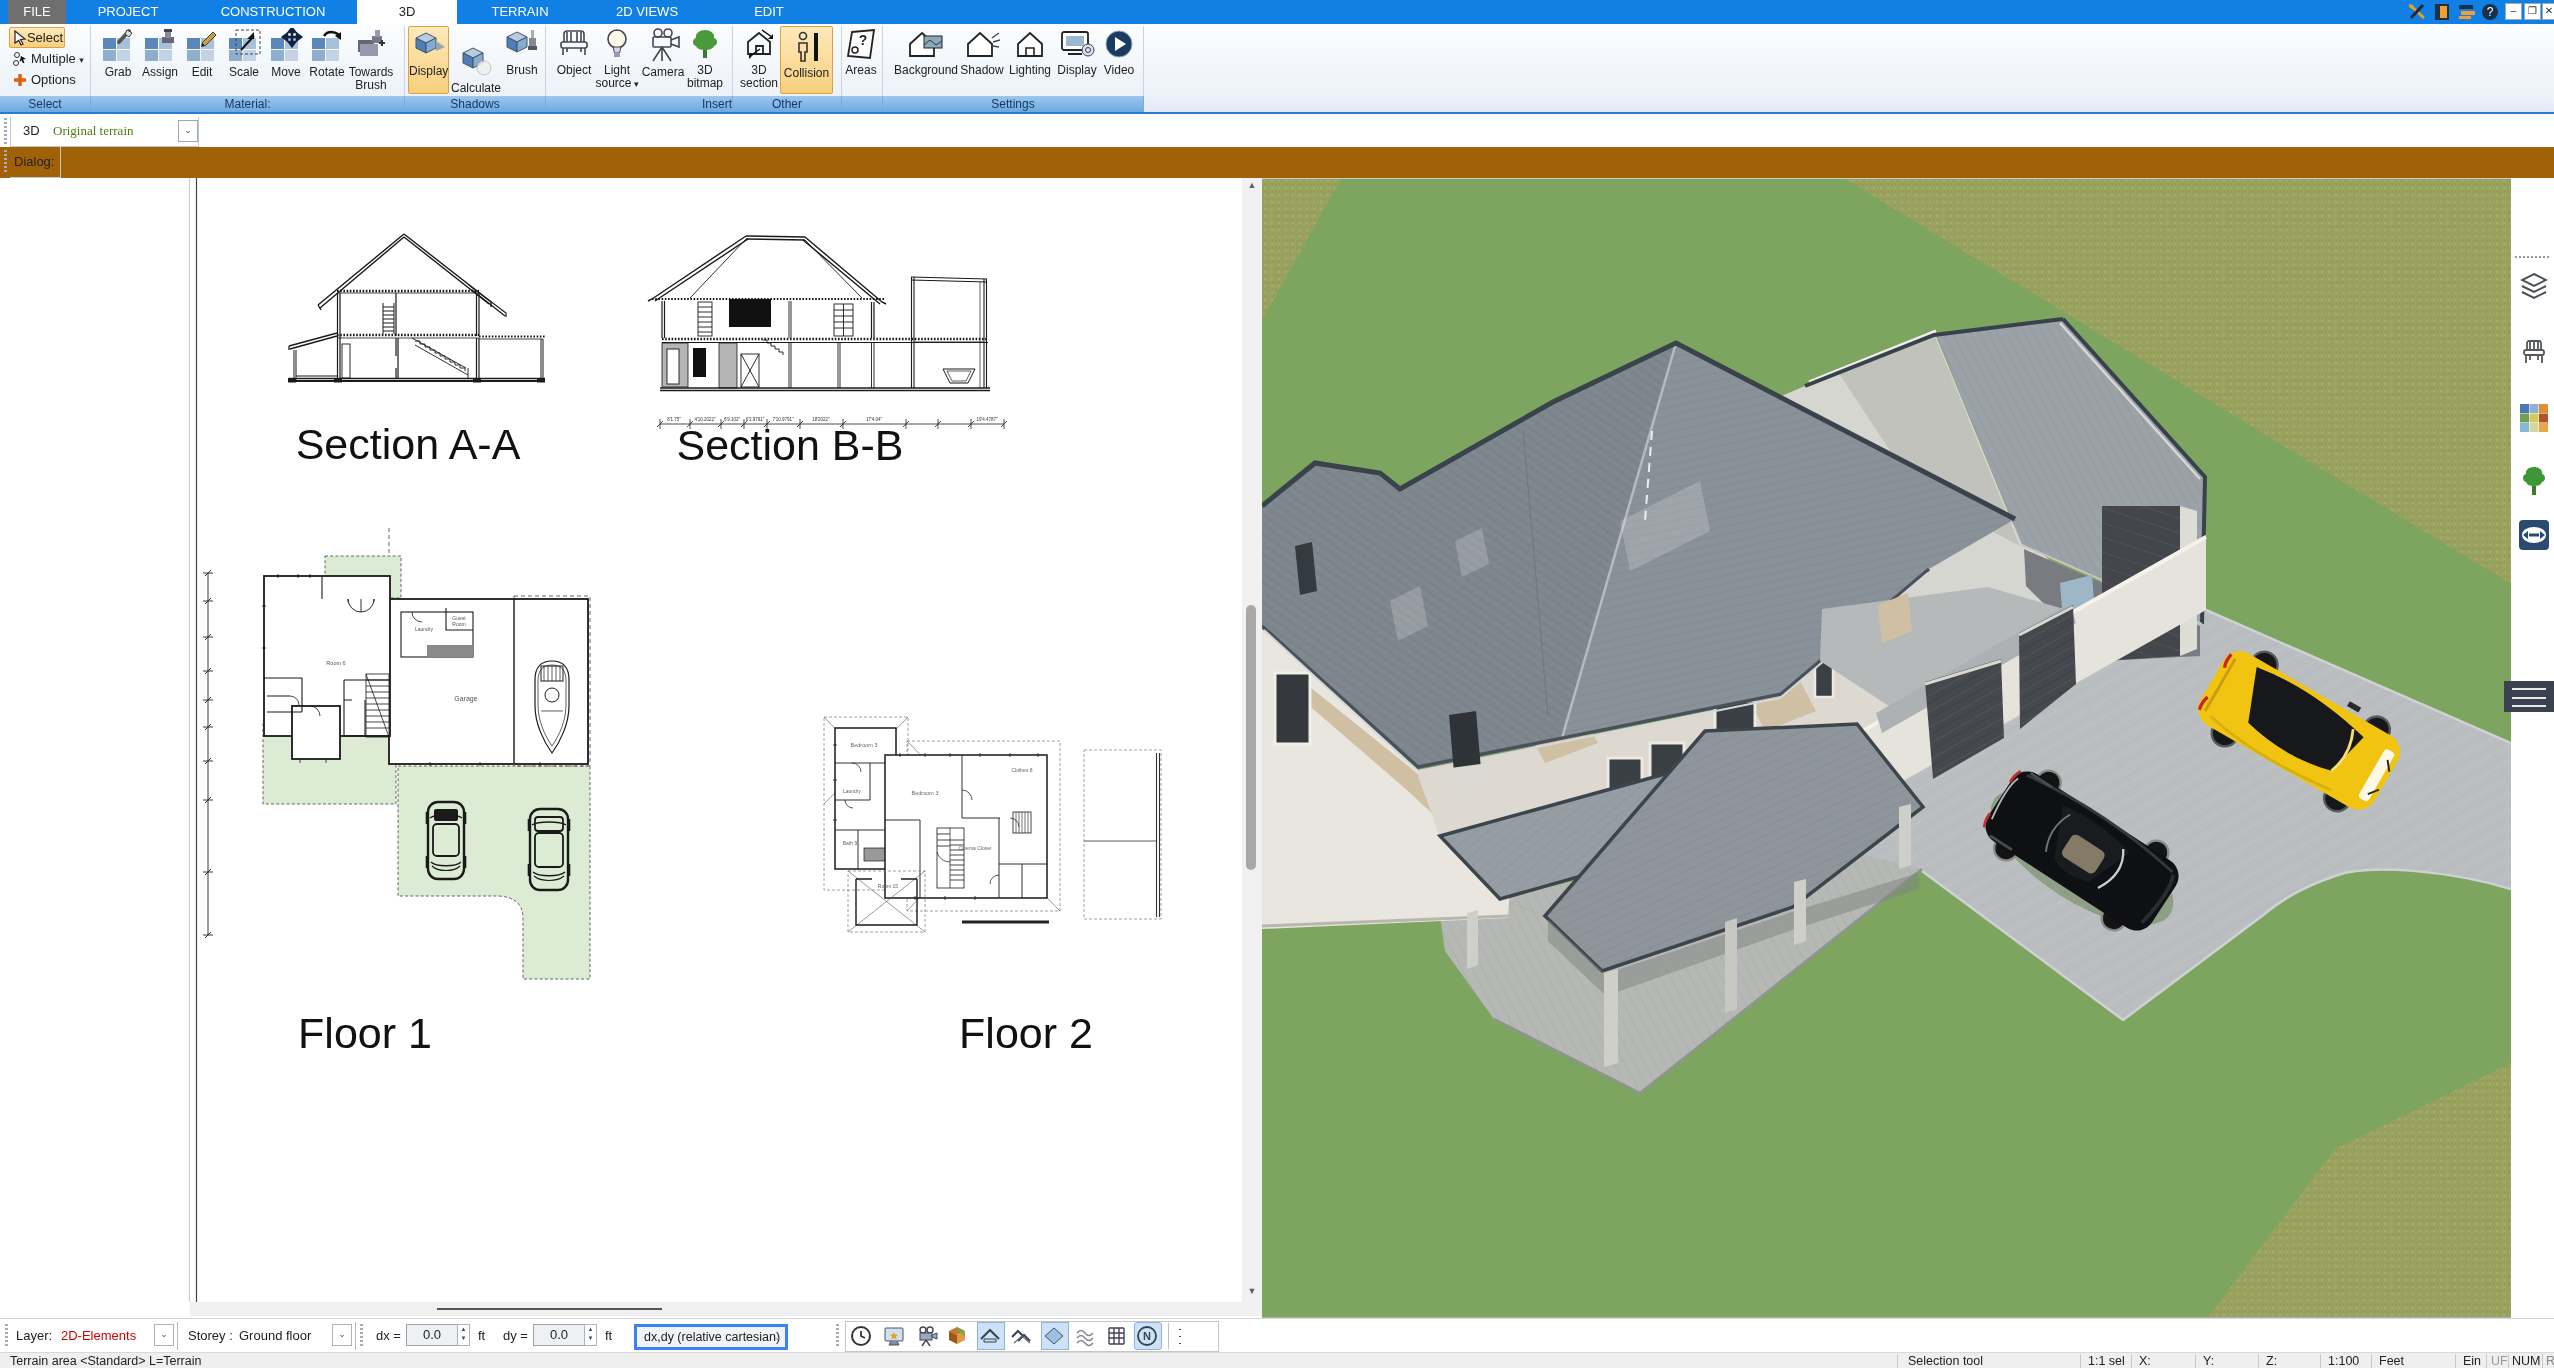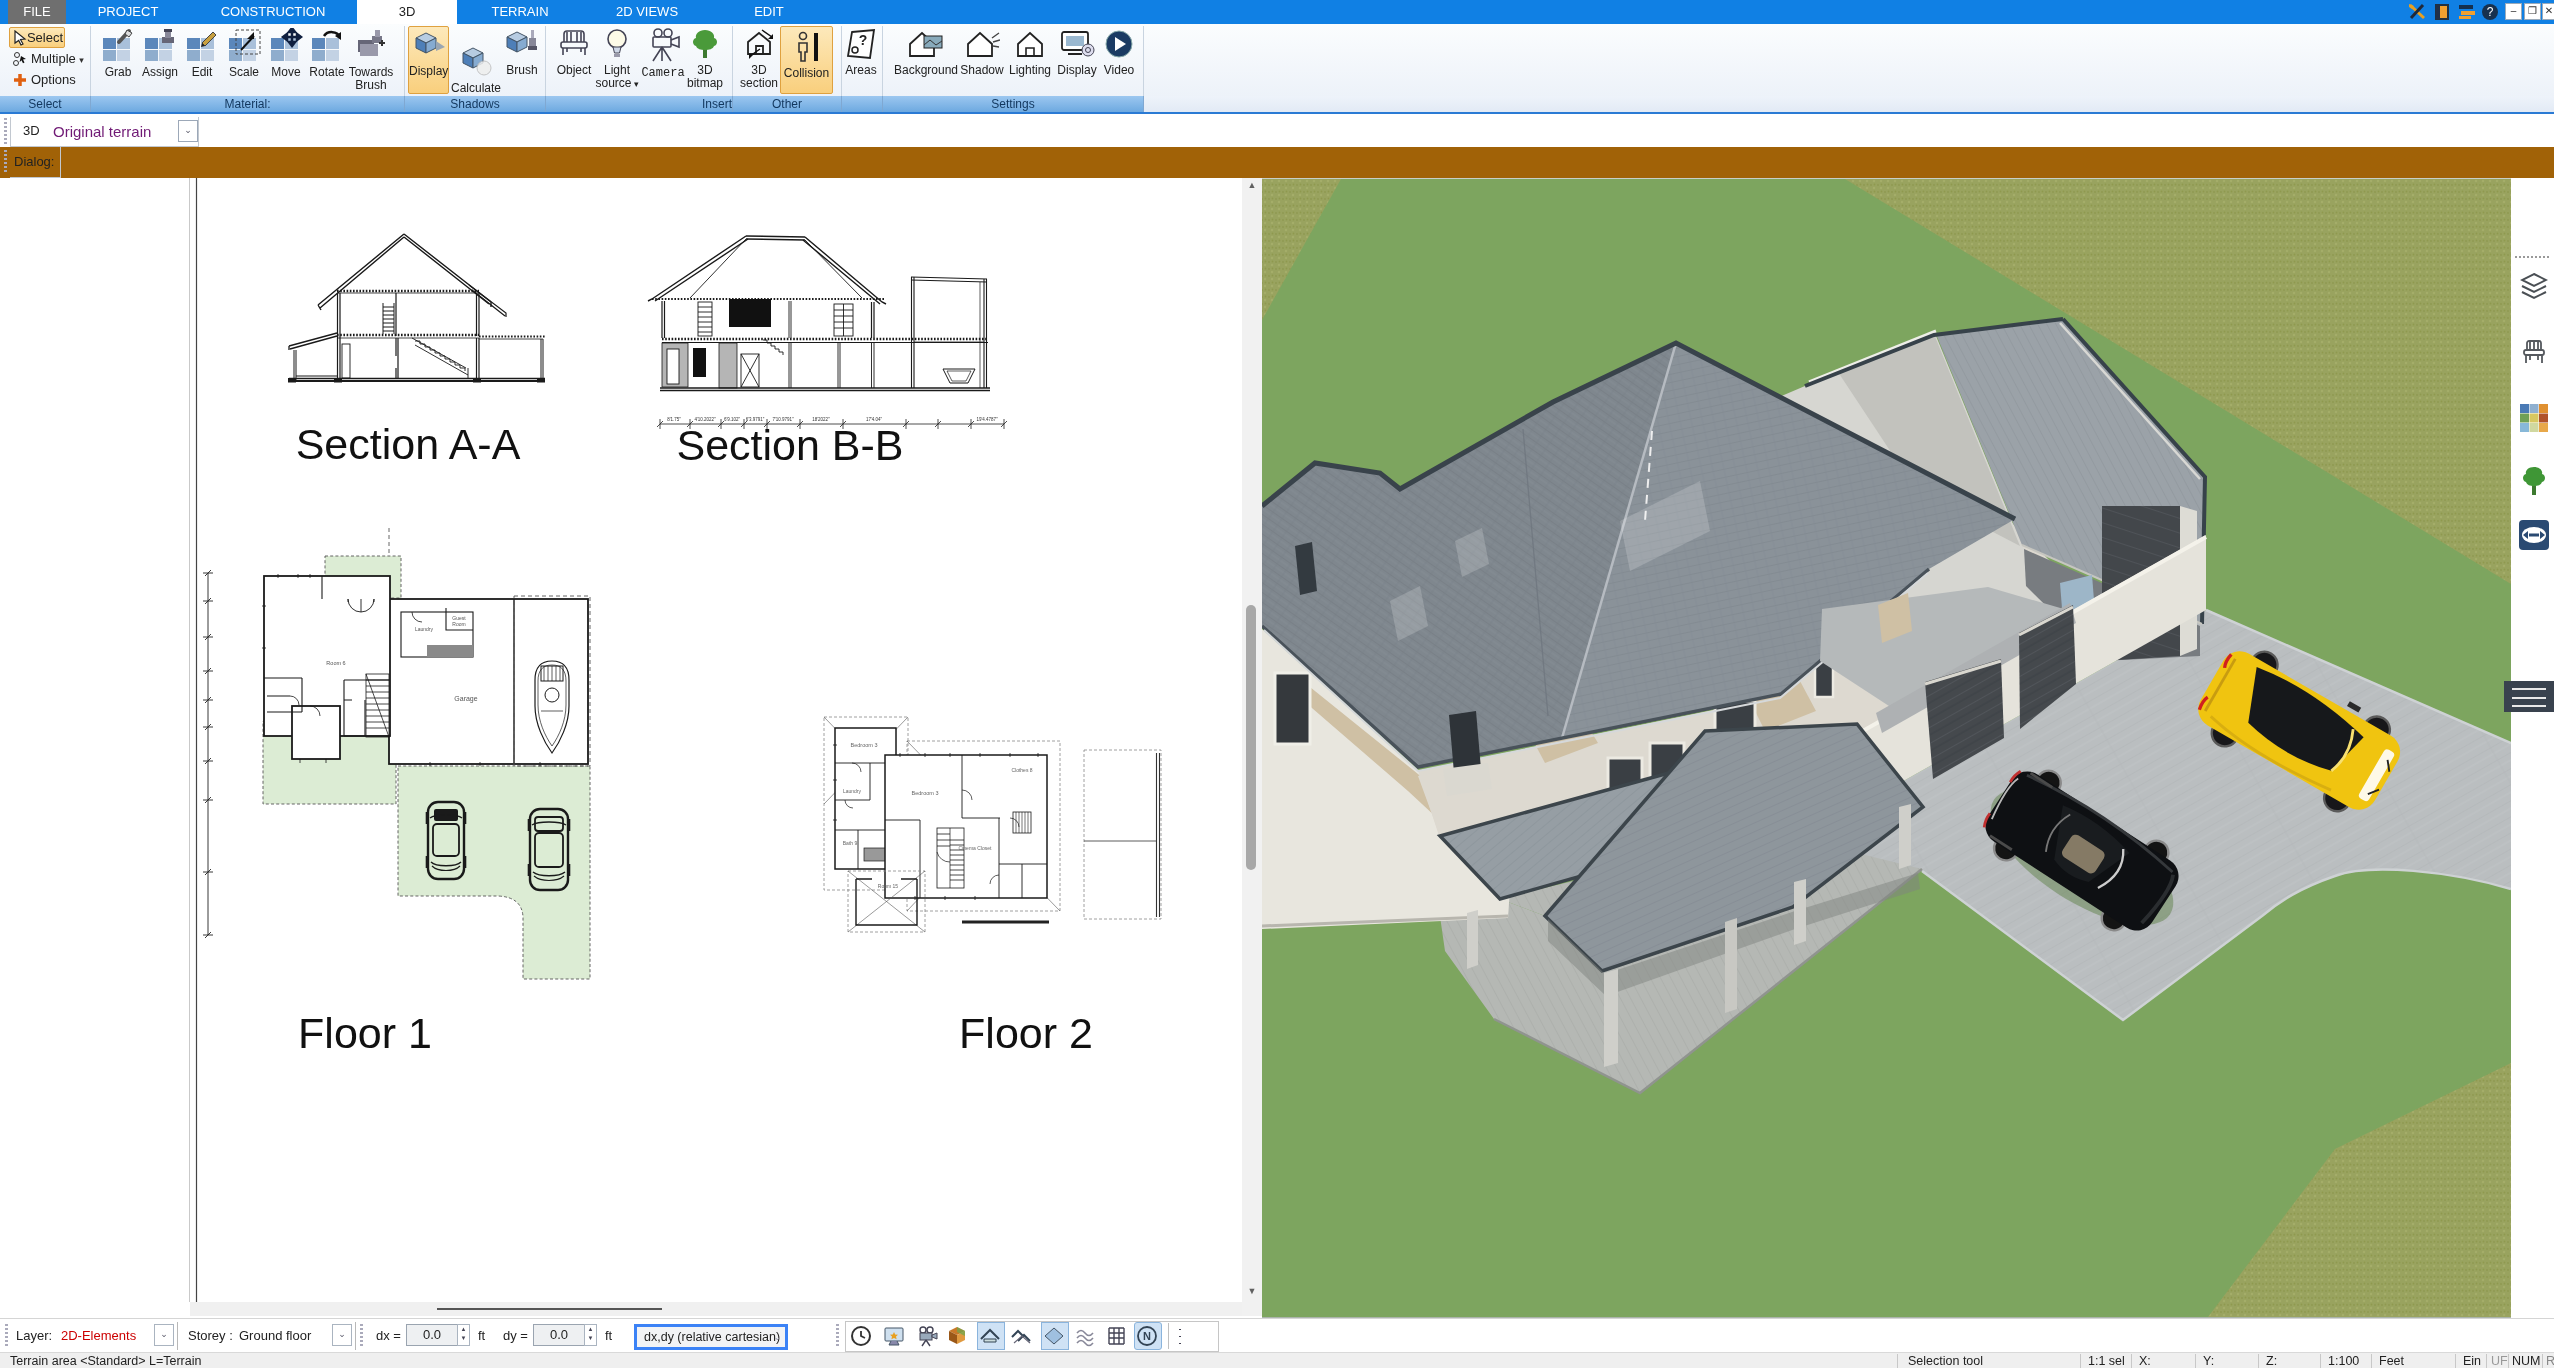--- a/index.html
+++ b/index.html
@@ -234,21 +234,21 @@
 <div class="lbl">Object</div></div>
 
 <div class="rbtn" style="left:593px;top:4px;width:48px;">
 <svg width="32" height="32" viewBox="0 0 32 32">
           <circle cx="16" cy="11" r="9" fill="#fdfbe8" stroke="#445" stroke-width="1.6"></circle>
           <path d="M12 19 h8 l-1.5 6 h-5z" fill="#cfd8e8" stroke="#445"></path>
           <rect x="13" y="26" width="6" height="3" fill="#99a"></rect>
         </svg>
 <div class="lbl">Light<br>source<span style="font-size:9px;"> ▾</span></div></div>
 
-<div class="rbtn" style="left:639px;top:4px;width:48px;font-family:Liberation Mono, monospace;">
+<div class="rbtn" style="left:639px;top:4px;width:48px;">
 <svg width="36" height="34" viewBox="0 0 36 34">
           <g fill="none" stroke="#445" stroke-width="1.6">
             <circle cx="13" cy="5" r="4"></circle>
             <circle cx="23" cy="5" r="4"></circle>
             <rect x="8" y="9" width="18" height="10" rx="1"></rect>
             <path d="M26 12 l8 -3 v10 l-8 -3"></path>
             <path d="M17 19 L8 33 M17 19 L26 33 M17 19 v14"></path>
           </g>
         </svg>
 <div class="lbl">Camera</div></div>
@@ -363,21 +363,21 @@
 <div style="position:absolute;left:1143px;top:0;width:1px;height:16px;background:#7fa8d2;"></div>
 </div>
 <div id="blueline"></div>
 
 <div id="row3d">
 <div class="grip" style="left:4px;top:4px;height:26px;"></div>
 
 <div style="position:absolute;left:10px;top:3px;width:187px;height:29px;border:1px solid #c2c8d0;border-top:none;">
 <span style="position:absolute;left:12px;top:6px;font-size:13px;color:#222;">3D</span>
 
-<span style="position:absolute;left:42px;top:6px;font-size:15px;color:#701a75;">Original terrain</span>
+<span style="position:absolute;left:42px;top:6px;font-size:13px;color:#4d7c0f;font-family:Liberation Serif, serif;">Original terrain</span>
 <div style="position:absolute;left:167px;top:3px;width:18px;height:20px;border:1px solid #9ca8b8;background:#fff;color:#556;font-size:9px;text-align:center;line-height:19px;">⌄</div>
 </div>
     </div>
 
 <div id="rowdialog">
 <div class="grip" style="left:4px;top:3px;height:24px;"></div>
 
 <div style="position:absolute;left:10px;top:0;width:50px;height:30px;border-right:1px solid #c2c8d0;border-bottom:1px solid #c2c8d0;">
 <span style="position:absolute;left:4px;top:7px;font-size:13px;color:#222;">Dialog:</span>
 </div>

